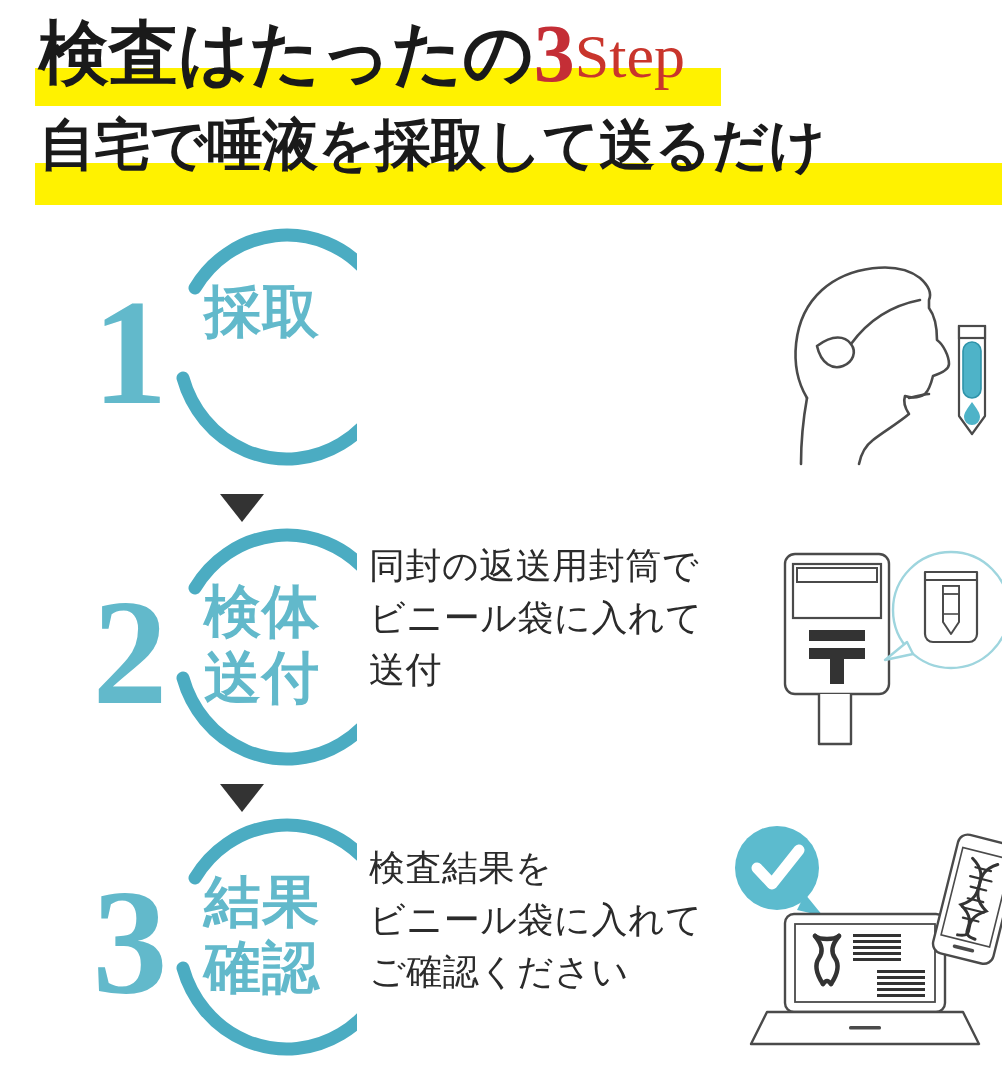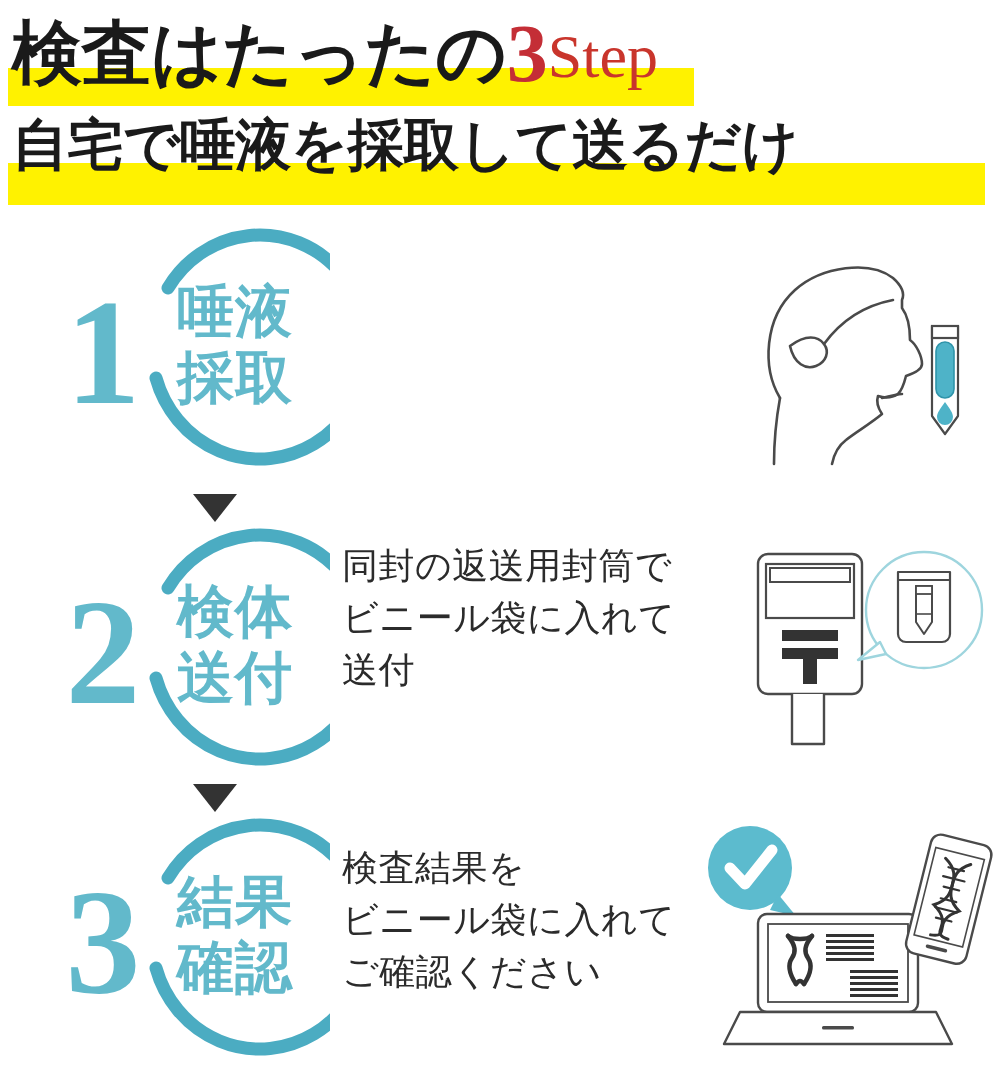--- a/index.html
+++ b/index.html
@@ -4,21 +4,21 @@
 <title>検査はたったの3Step</title>
 <style>
   html,body{margin:0;padding:0;}
   body{
     width:1002px;height:1080px;
     background:#ffffff;
     font-family:"Liberation Sans","DejaVu Sans",sans-serif;
     position:relative;overflow:hidden;
     -webkit-font-smoothing:antialiased;
   }
-  .page{position:relative;width:905px;height:1080px;}
+  .page{position:relative;width:905px;height:1080px;margin-left:27px;}
 
   
   .heading{position:absolute;left:0;top:0;width:1002px;height:215px;}
 
   .hl-band{
     position:absolute;
     background:#FFF200;
     z-index:1;
   }
   .hl-band.b1{left:8px;top:68px;width:686px;height:38px;}
@@ -133,21 +133,20 @@
   </div>
 
   <div class="step s1">
     <div class="badge">
       <svg width="310" height="250" viewBox="0 0 310 250">
         <path d="M 96 70
                  A 108 112 0 1 1 84 160" fill="none" stroke="#4BACC2" stroke-width="13" stroke-linecap="round" transform="translate(52,-10)"></path>
       </svg>
       <div class="badge-num">1</div>
       <div class="badge-label">
-        <span>唾液</span>
         <span>採取</span>
       </div>
     </div>
 
 
     <div class="illus i1">
       <svg width="240" height="220" viewBox="0 0 240 220">
 
         <path d="M 30 150
                  C 12 120 14 70 45 42

